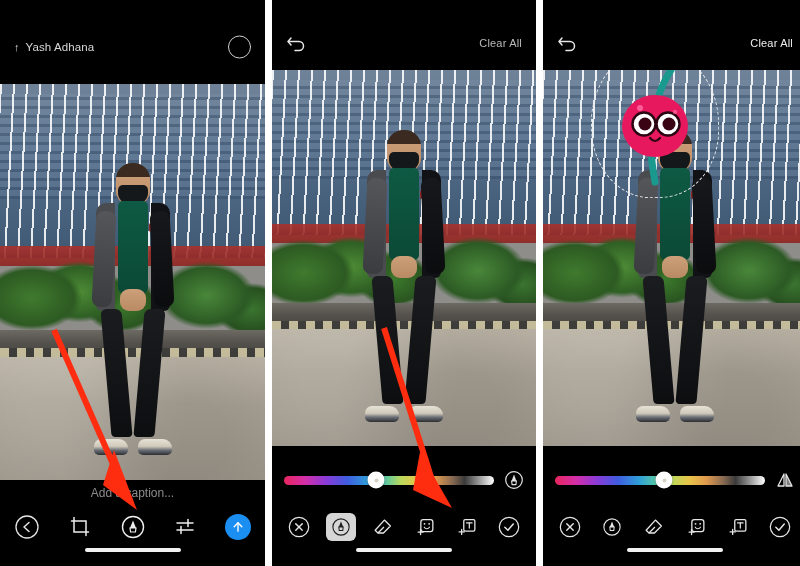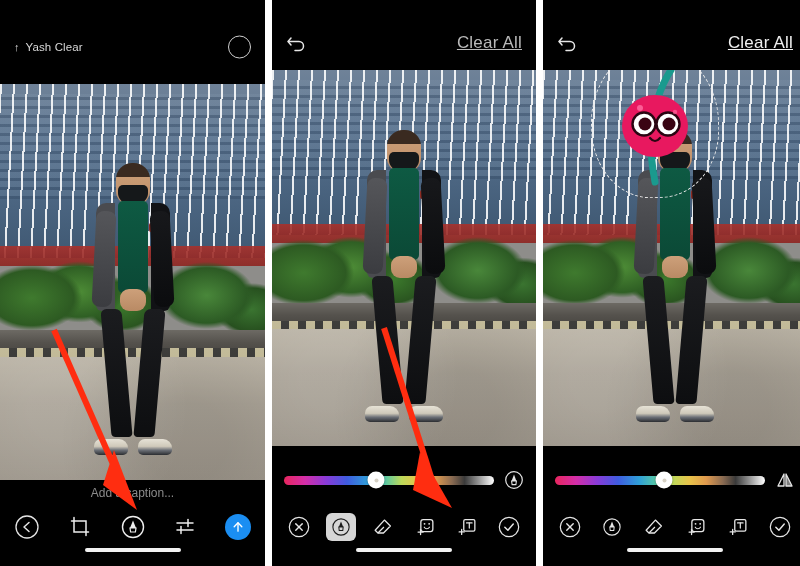--- a/index.html
+++ b/index.html
@@ -51,23 +51,22 @@
     position: absolute; right: 14px; top: 50%;
     transform: translateY(-50%);
     width: 23px; height: 23px; border-radius: 50%;
     border: 1.3px solid #cfcfcf;
     background: transparent;
   }
   .undo-icon { width: 22px; height: 20px; }
   .clear-all {
     position: absolute; right: 14px; top: 50%;
     transform: translateY(-50%);
-    font-size: 17px; color: #efefef;
+    font-size: 11px; color: #efefef;
     letter-spacing: .2px;
-    text-decoration: underline;
   }
   .clear-all.dim { color: #b9b9b9; }
 
   
   .photo {
     position: absolute; left: 0; right: 0;
     overflow: hidden;
     background: #8e8d8a;
   }
   .photo.ph1 { top: 84px; height: 396px; }
@@ -309,21 +308,21 @@
 </head>
 <body>
 
 <div class="sheet">
 
   <div class="panel p1">
 
     <div class="topbar t1">
       <div class="sender">
         <span class="up-arrow-glyph">↑</span>
-        <span>Yash Clear</span>
+        <span>Yash Adhana</span>
       </div>
       <div class="circle-btn"></div>
     </div>
 
     <div class="photo ph1">
       <div class="bg-building">
         <div class="bld-tex"></div>
       </div>
       <div class="red-band"></div>
       <div class="trees"></div>

